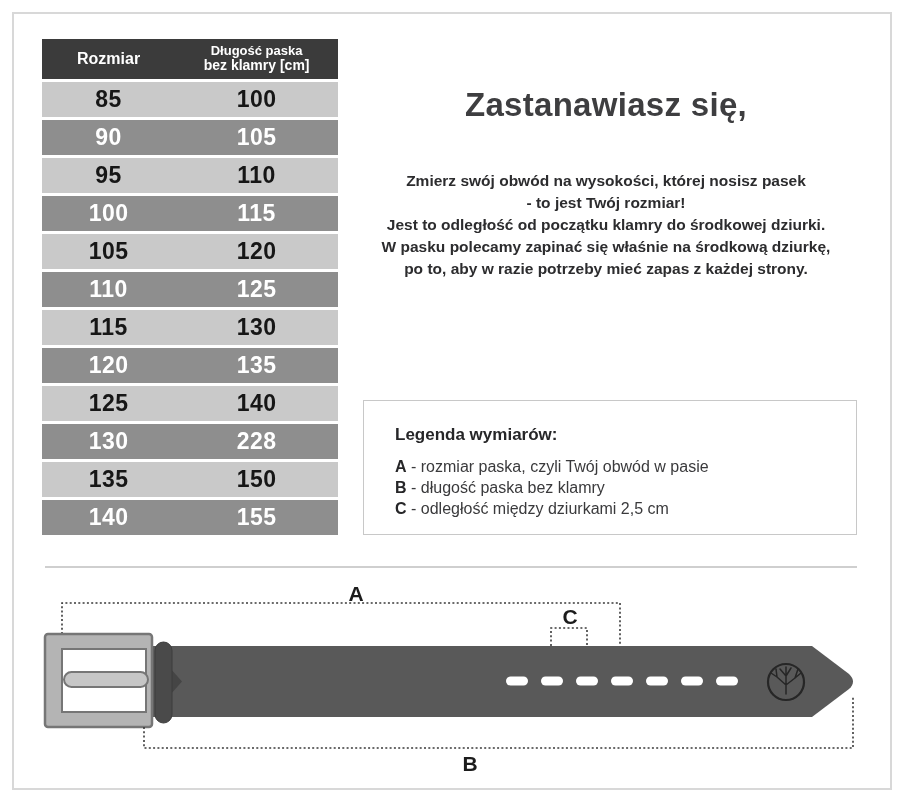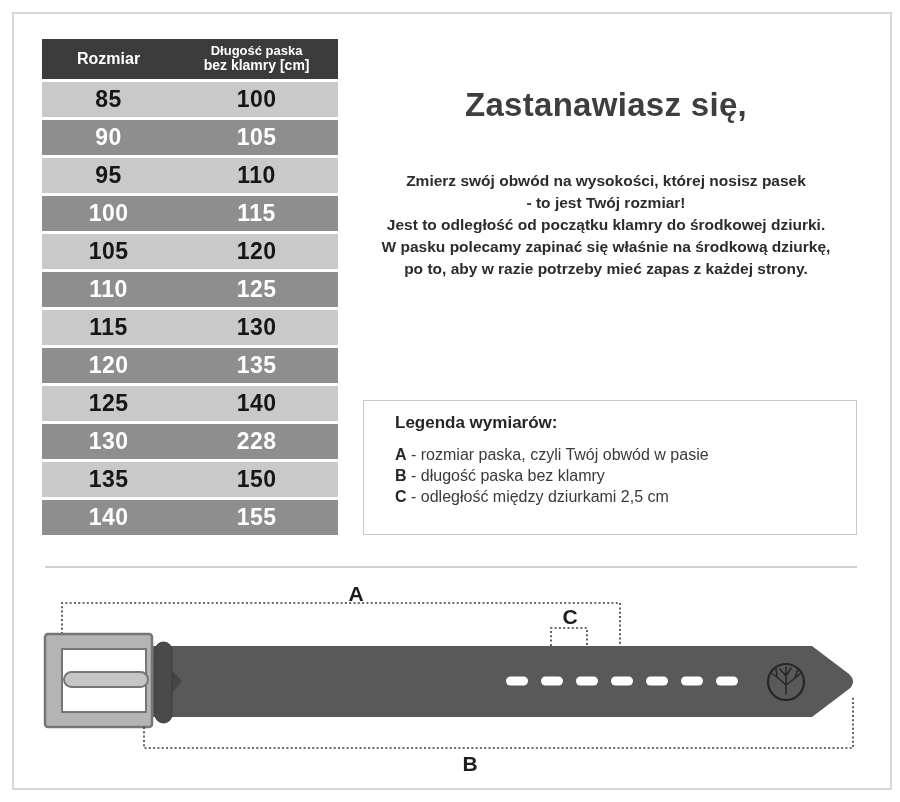--- a/index.html
+++ b/index.html
@@ -28,21 +28,21 @@
 
   
   .right-col { position:absolute; left:350px; top:84px; width:512px; text-align:center; }
   .heading { font-size:33px; font-weight:bold; line-height:42px; color:#3e3e40; letter-spacing:0.3px; }
   .heading span { display:block; }
   .intro { margin-top:44px; font-size:15.5px; font-weight:bold; line-height:22px; color:#2c2c2e; }
 
   .legend-box {
     position:absolute; left:363px; top:400px; width:494px; height:135px;
     border:1px solid #c8c8c8; background:#fff; box-sizing:border-box;
-    padding:12px 16px 0 31px; text-align:left;
+    padding:24px 16px 0 31px; text-align:left;
   }
   .legend-title { font-size:17px; font-weight:bold; color:#262628; }
   .legend-items { margin-top:11px; font-size:16px; line-height:21px; color:#3a3a3c; }
   .legend-item b { color:#262628; }
 
   
   .diagram { position:absolute; left:0; top:560px; width:900px; height:242px; }
   .dim-label { font-family:"Liberation Sans", sans-serif; font-weight:bold; font-size:21px; fill:#1c1c1c; }
 </style>
 </head>

